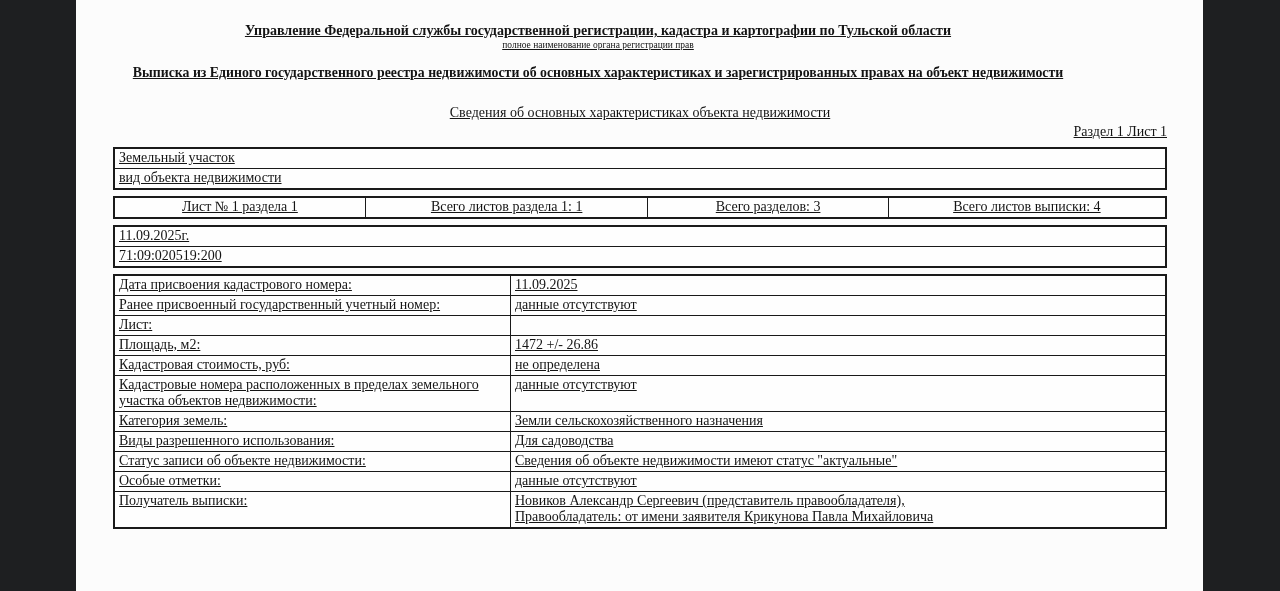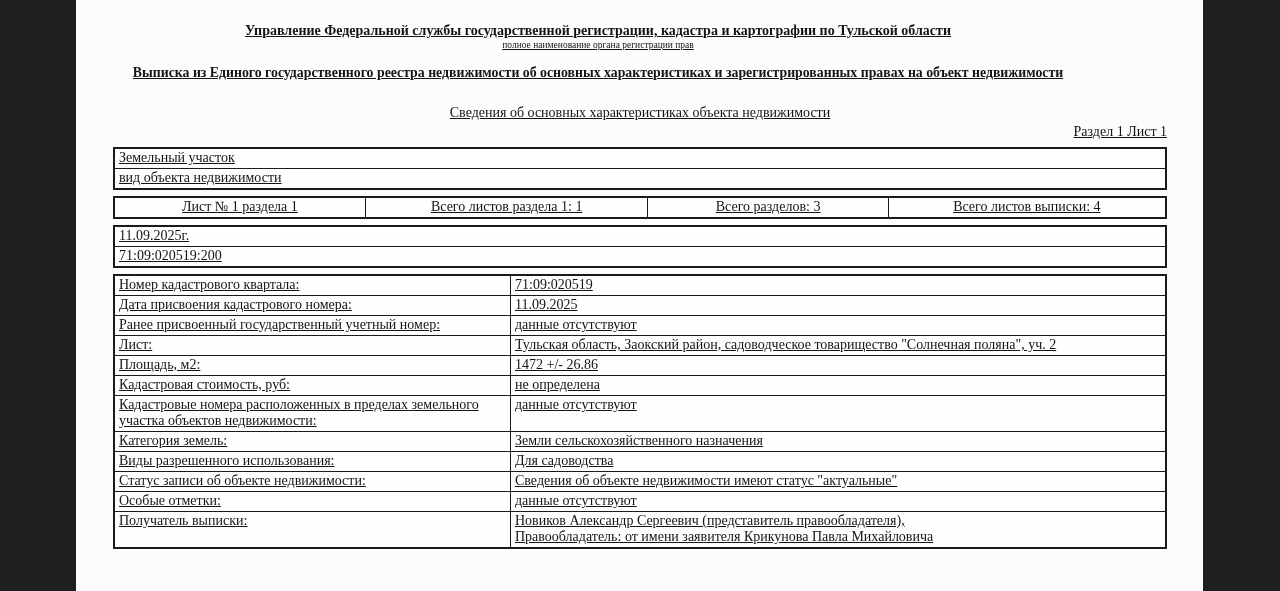--- a/index.html
+++ b/index.html
@@ -128,34 +128,29 @@
       <div class="trow">
         <div class="tc tc-full">11.09.2025г.</div>
       </div>
       <div class="trow">
         <div class="tc val">71:09:020519:200</div>
       </div>
     </div>
 
     <div class="tbl">
       <div class="trow">
-        <div class="tc lbl">Номер кадастрового квартала:</div>
-        <div class="tc val">71:09:020519</div>
-      </div>
-      <div class="trow">
         <div class="tc lbl">Дата присвоения кадастрового номера:</div>
         <div class="tc val">11.09.2025</div>
       </div>
       <div class="trow">
         <div class="tc lbl">Ранее присвоенный государственный учетный номер:</div>
         <div class="tc val">данные отсутствуют</div>
       </div>
       <div class="trow">
         <div class="tc lbl">Лист:</div>
-        <div class="tc val">Тульская область, Заокский район, садоводческое товарищество "Солнечная поляна", уч. 2</div>
       </div>
       <div class="trow">
         <div class="tc lbl">Площадь, м2:</div>
         <div class="tc val">1472 +/- 26.86</div>
       </div>
       <div class="trow">
         <div class="tc lbl">Кадастровая стоимость, руб:</div>
         <div class="tc val">не определена</div>
       </div>
       <div class="trow">

